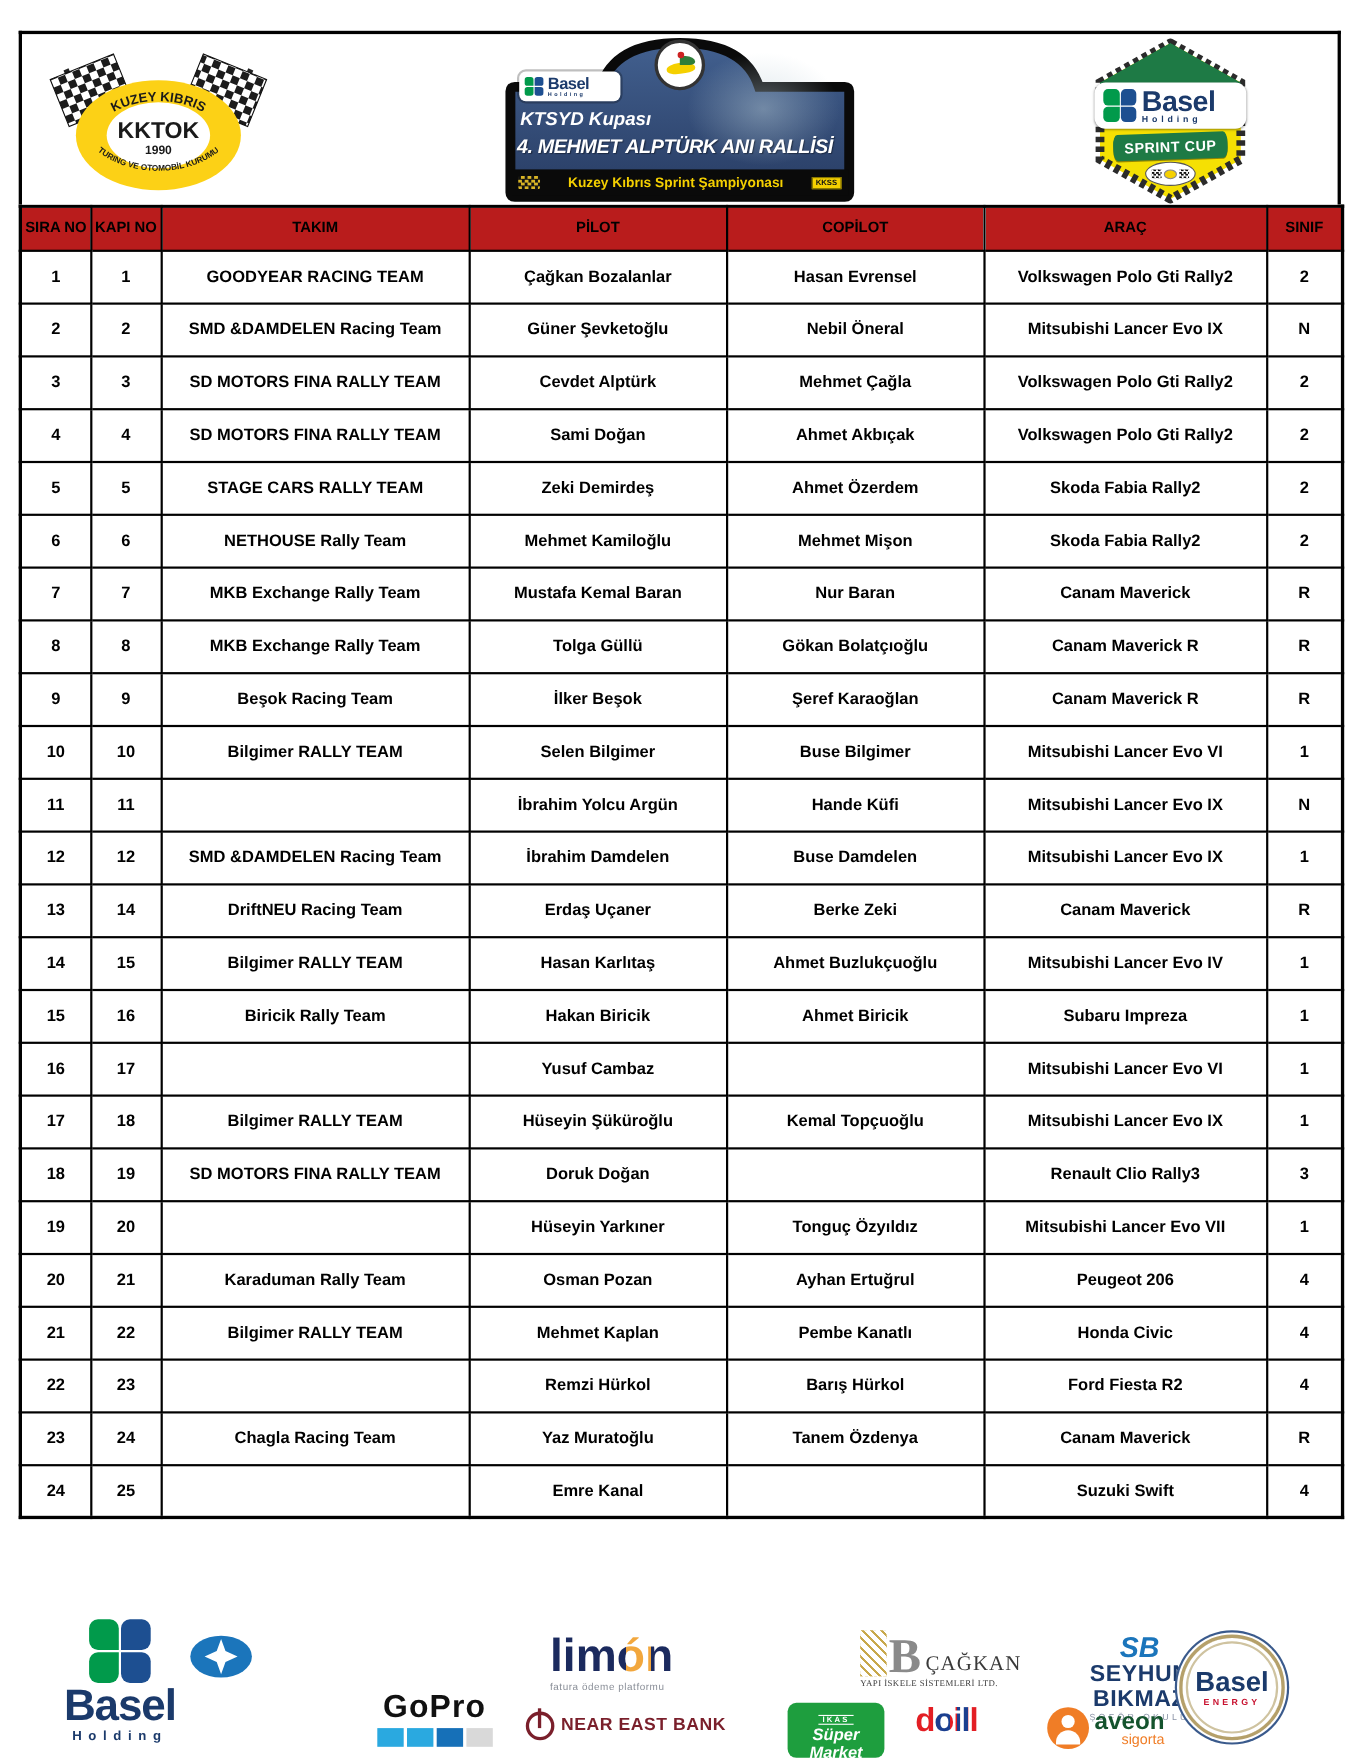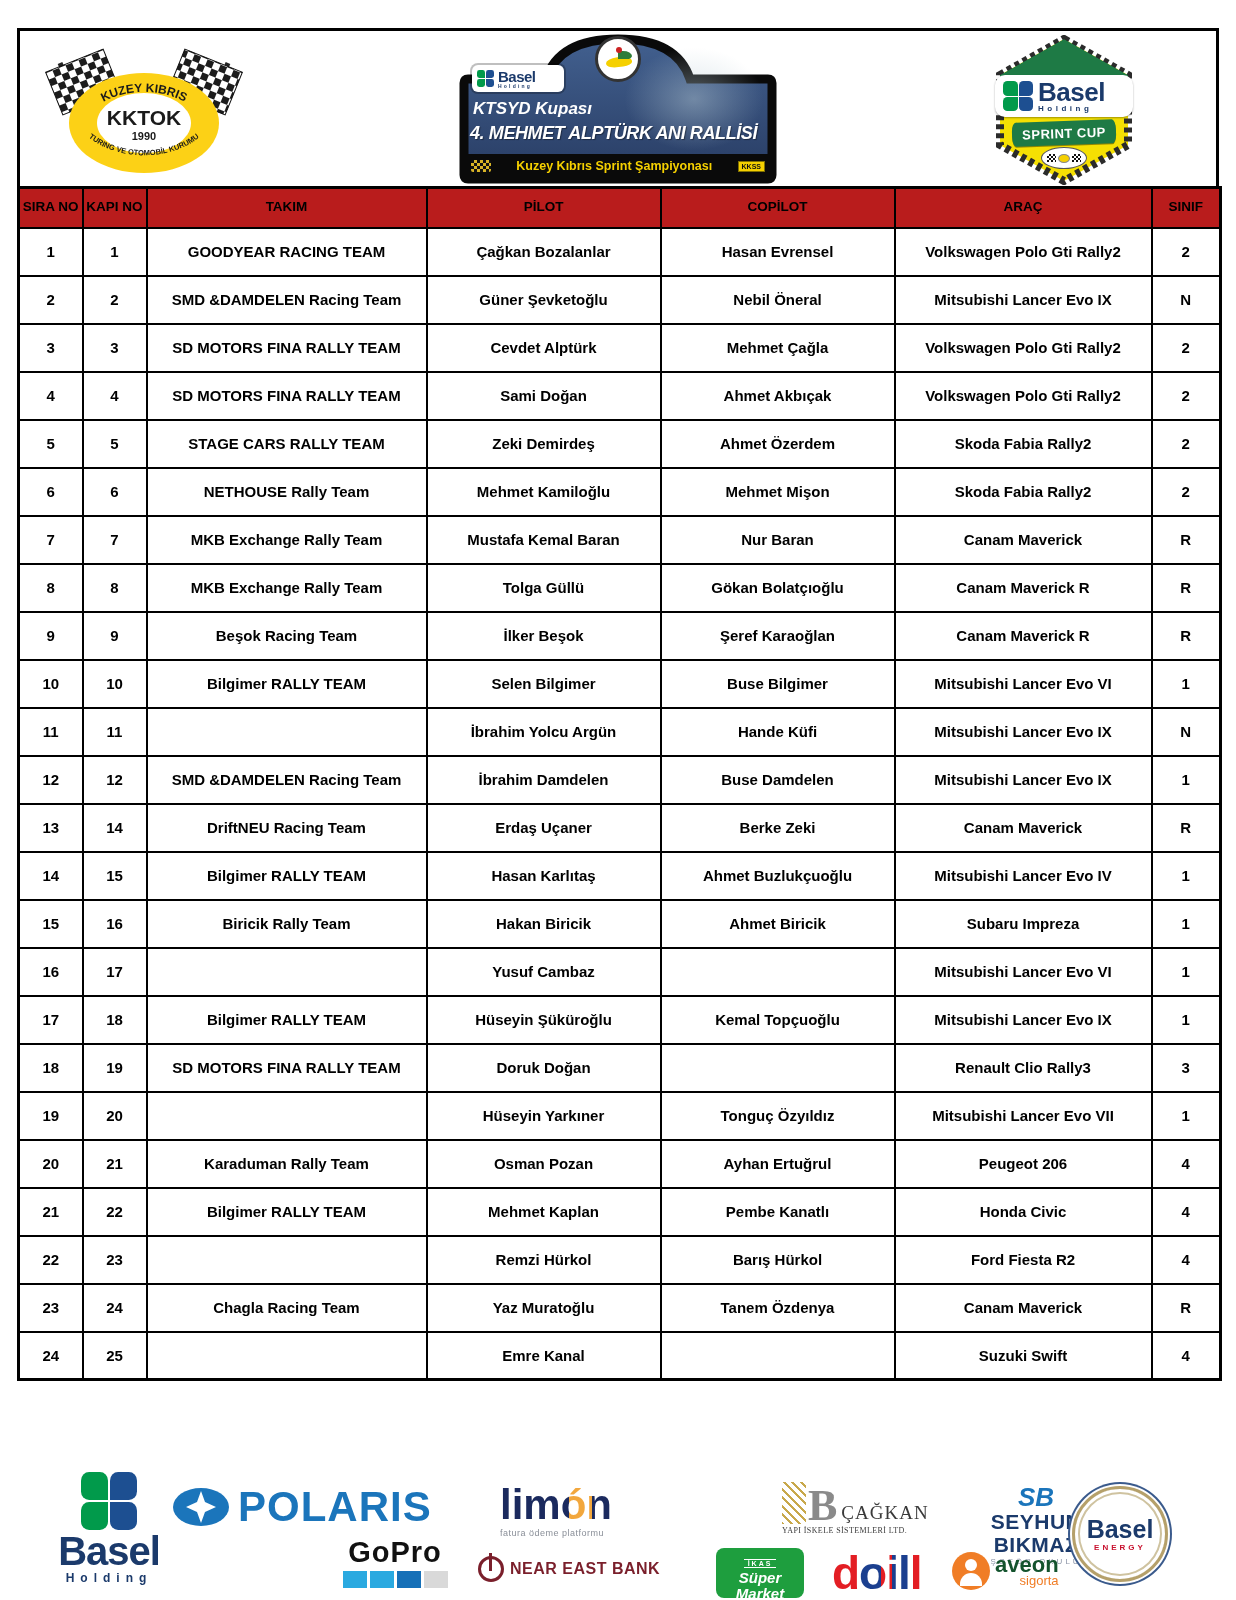--- a/index.html
+++ b/index.html
@@ -125,21 +125,21 @@
   .cagkan .bletter { font-size:44px; font-weight:bold; color:#8a8a8a; line-height:.85; font-family:"Liberation Serif", serif; }
   .cagkan .name { font-size:19px; color:#3a3a3a; font-family:"Liberation Serif", serif; letter-spacing:1px; margin-left:2px; }
   .cagkan .sub { font-size:8px; color:#3a3a3a; font-family:Liberation Serif, serif; margin-top:2px; letter-spacing:.4px; }
 
   .seyhun { left:946px; top:46px; width:180px; text-align:center; }
   .seyhun .logo { font-size:26px; font-weight:bold; font-style:italic; color:#1b75bb; line-height:1; }
   .seyhun .name { font-size:21px; font-weight:bold; color:#1b3a6b; letter-spacing:.5px; line-height:1.1; }
   .seyhun .sub { font-size:8px; color:#8a93a6; letter-spacing:3px; margin-top:1px; }
 
   .doill { left:832px; top:112px; }
-  .doill .name { font-size:46px; font-weight:bold; line-height:1; letter-spacing:-1px;
+  .doill .name { font-size:30px; font-weight:bold; line-height:1; letter-spacing:-1px;
     background:linear-gradient(90deg,#e31e24 0 30%,#1b3f8f 30% 55%,#e31e24 55% 67%,#1b3f8f 67% 84%,#e31e24 84% 100%);
     -webkit-background-clip:text; background-clip:text; color:transparent; }
 
   .aveon { left:952px; top:114px; display:flex; align-items:center; gap:5px; }
   .aveon .icon { width:38px; height:38px; background:#f07d26; border-radius:50%; position:relative; }
   .aveon .icon::before { content:""; position:absolute; left:13px; top:7px; width:12px; height:12px; background:#fff; border-radius:50%; }
   .aveon .icon::after { content:""; position:absolute; left:8px; top:21px; width:22px; height:13px; background:#fff; border-radius:11px 11px 0 0; }
   .aveon .txt .name { font-size:22px; font-weight:bold; color:#14532d; line-height:.9; }
   .aveon .txt .sub { font-size:13px; color:#f07d26; text-align:right; line-height:1; }
 
@@ -501,21 +501,20 @@
       </div>
     <div class="name">Basel</div>
     <div class="sub">Holding</div>
   </div>
 
   <div class="sp polaris">
     <svg width="58" height="40" viewBox="0 0 58 40">
       <ellipse cx="29" cy="20" rx="28" ry="19" fill="#1b75bb"></ellipse>
       <path d="M29,4 L33,15 L44,20 L33,25 L29,36 L25,25 L14,20 L25,15 Z" fill="#fff"></path>
     </svg>
-    <span class="name">POLARIS</span>
   </div>
 
 
   <div class="sp gopro">
     <div class="name">GoPro</div>
     <div class="sqs">
         <i></i>
         <i></i>
         <i></i>
         <i></i>

